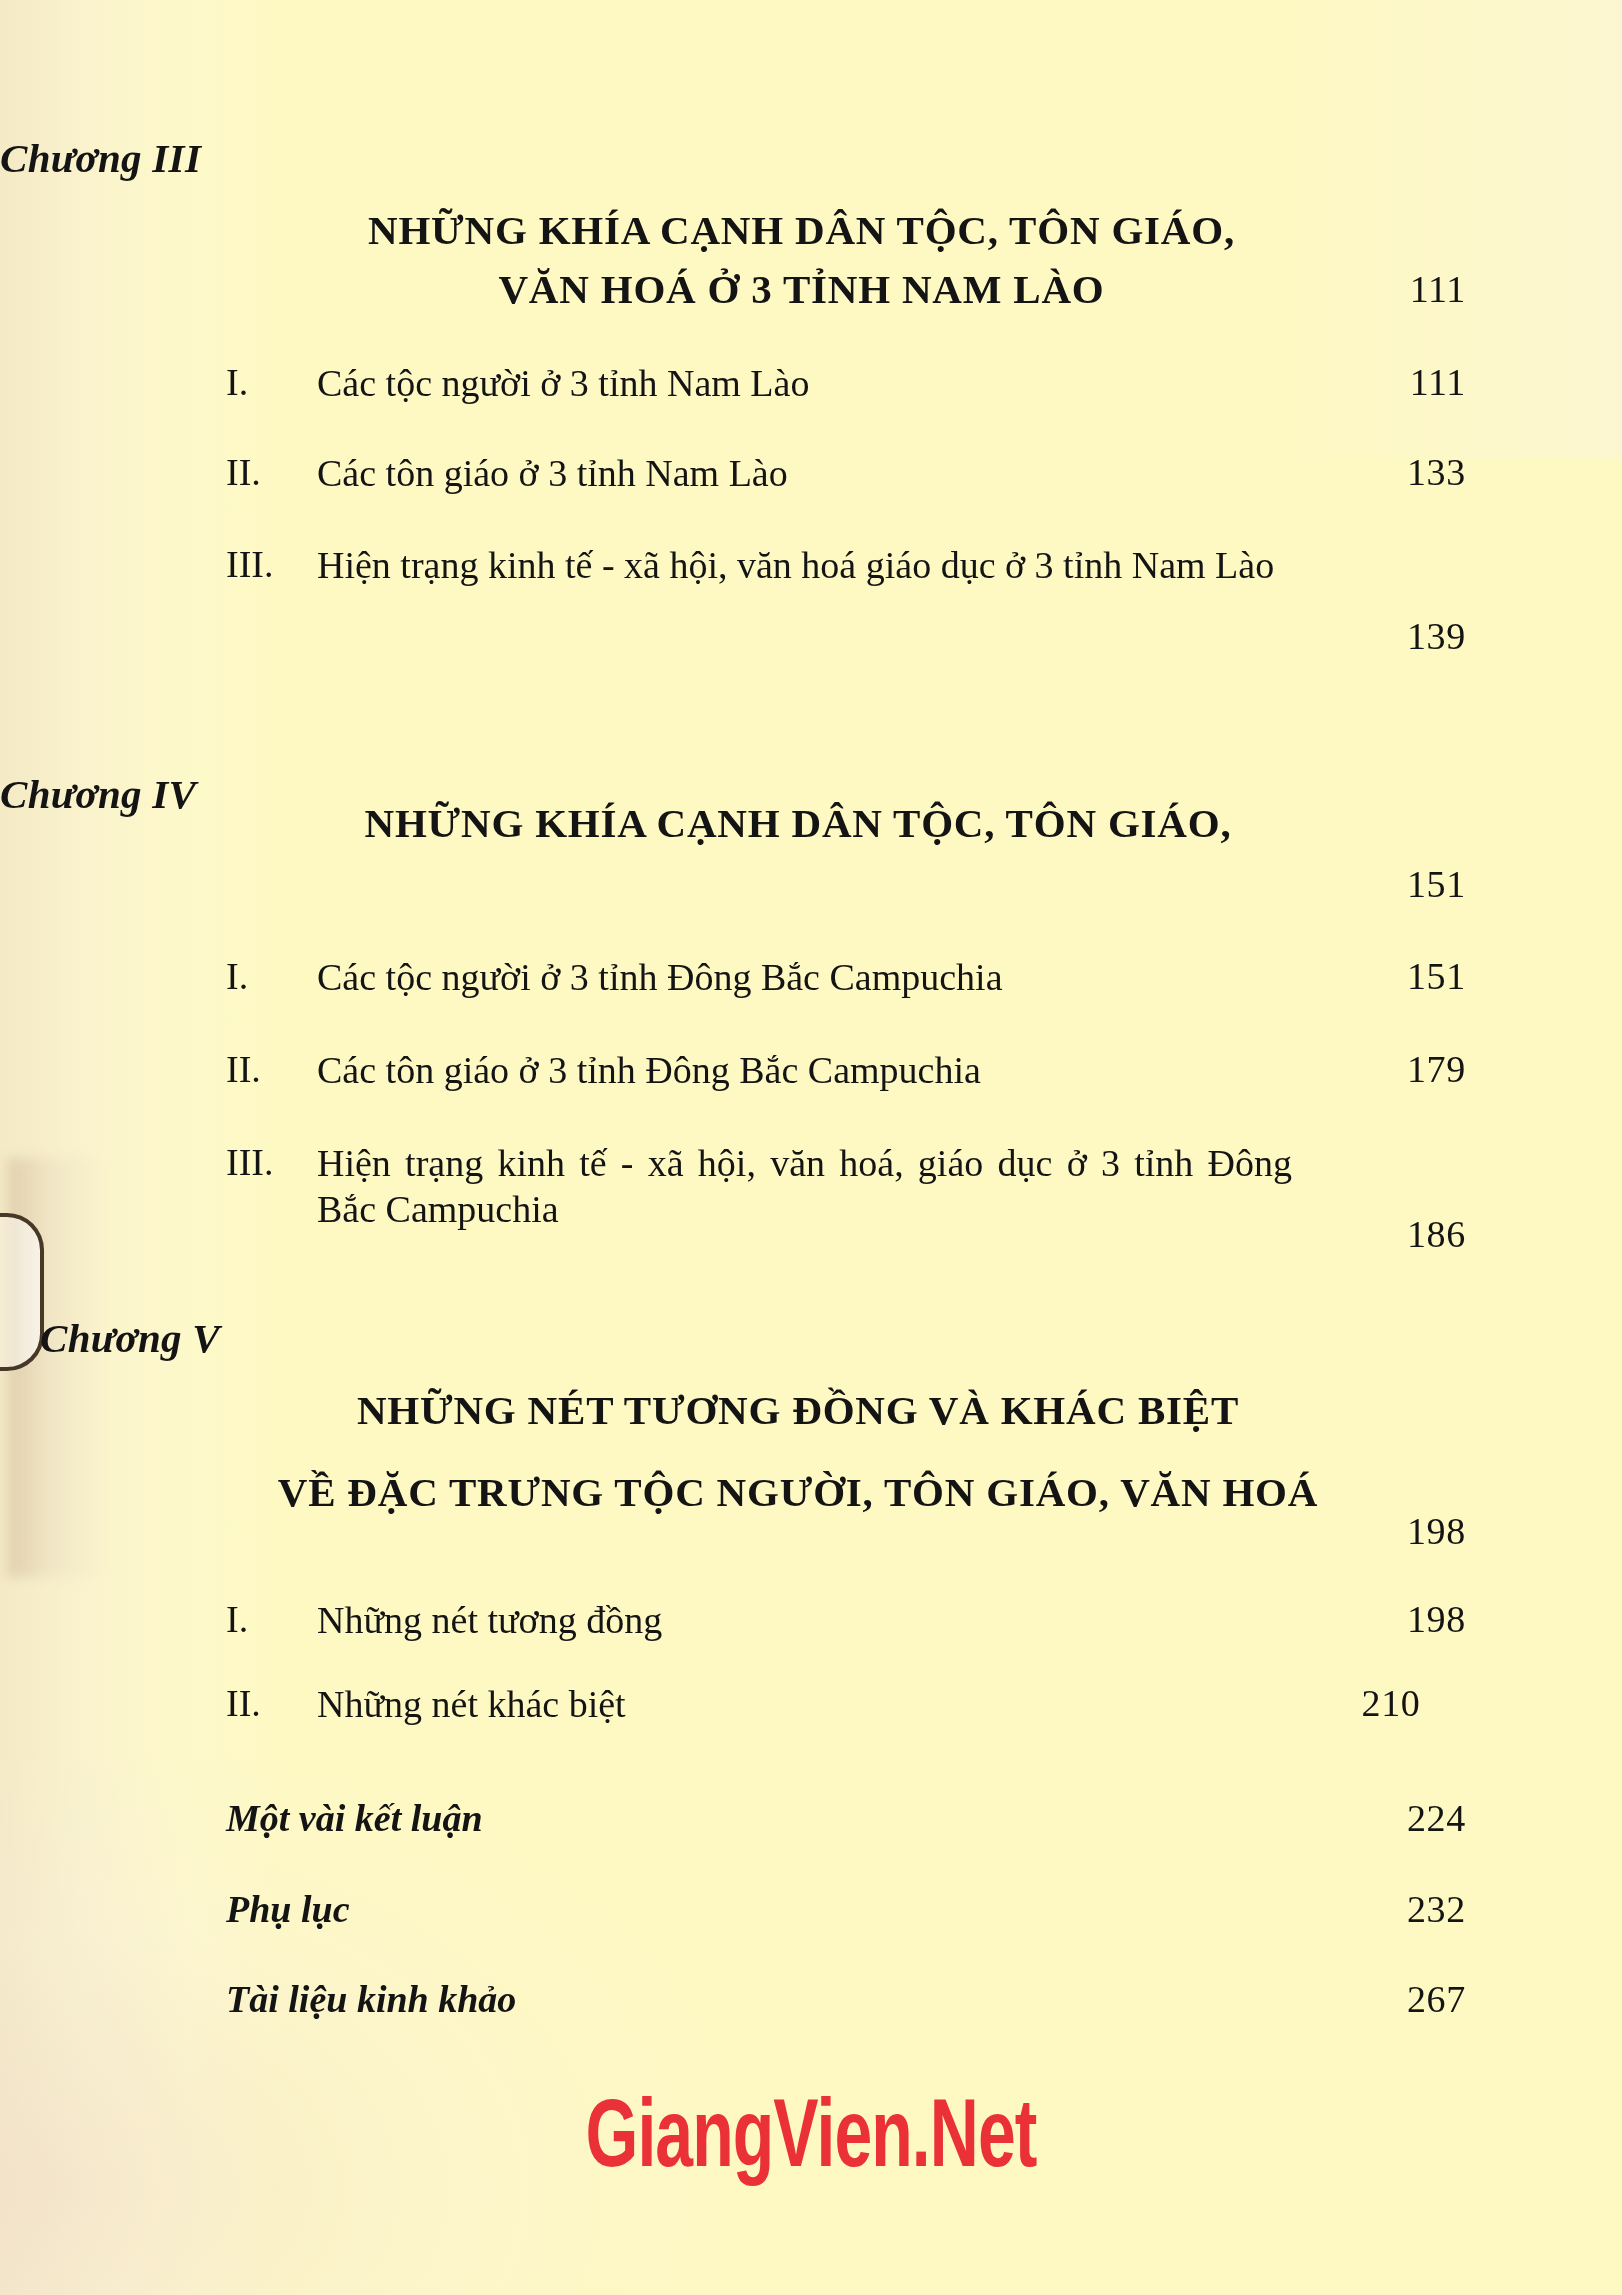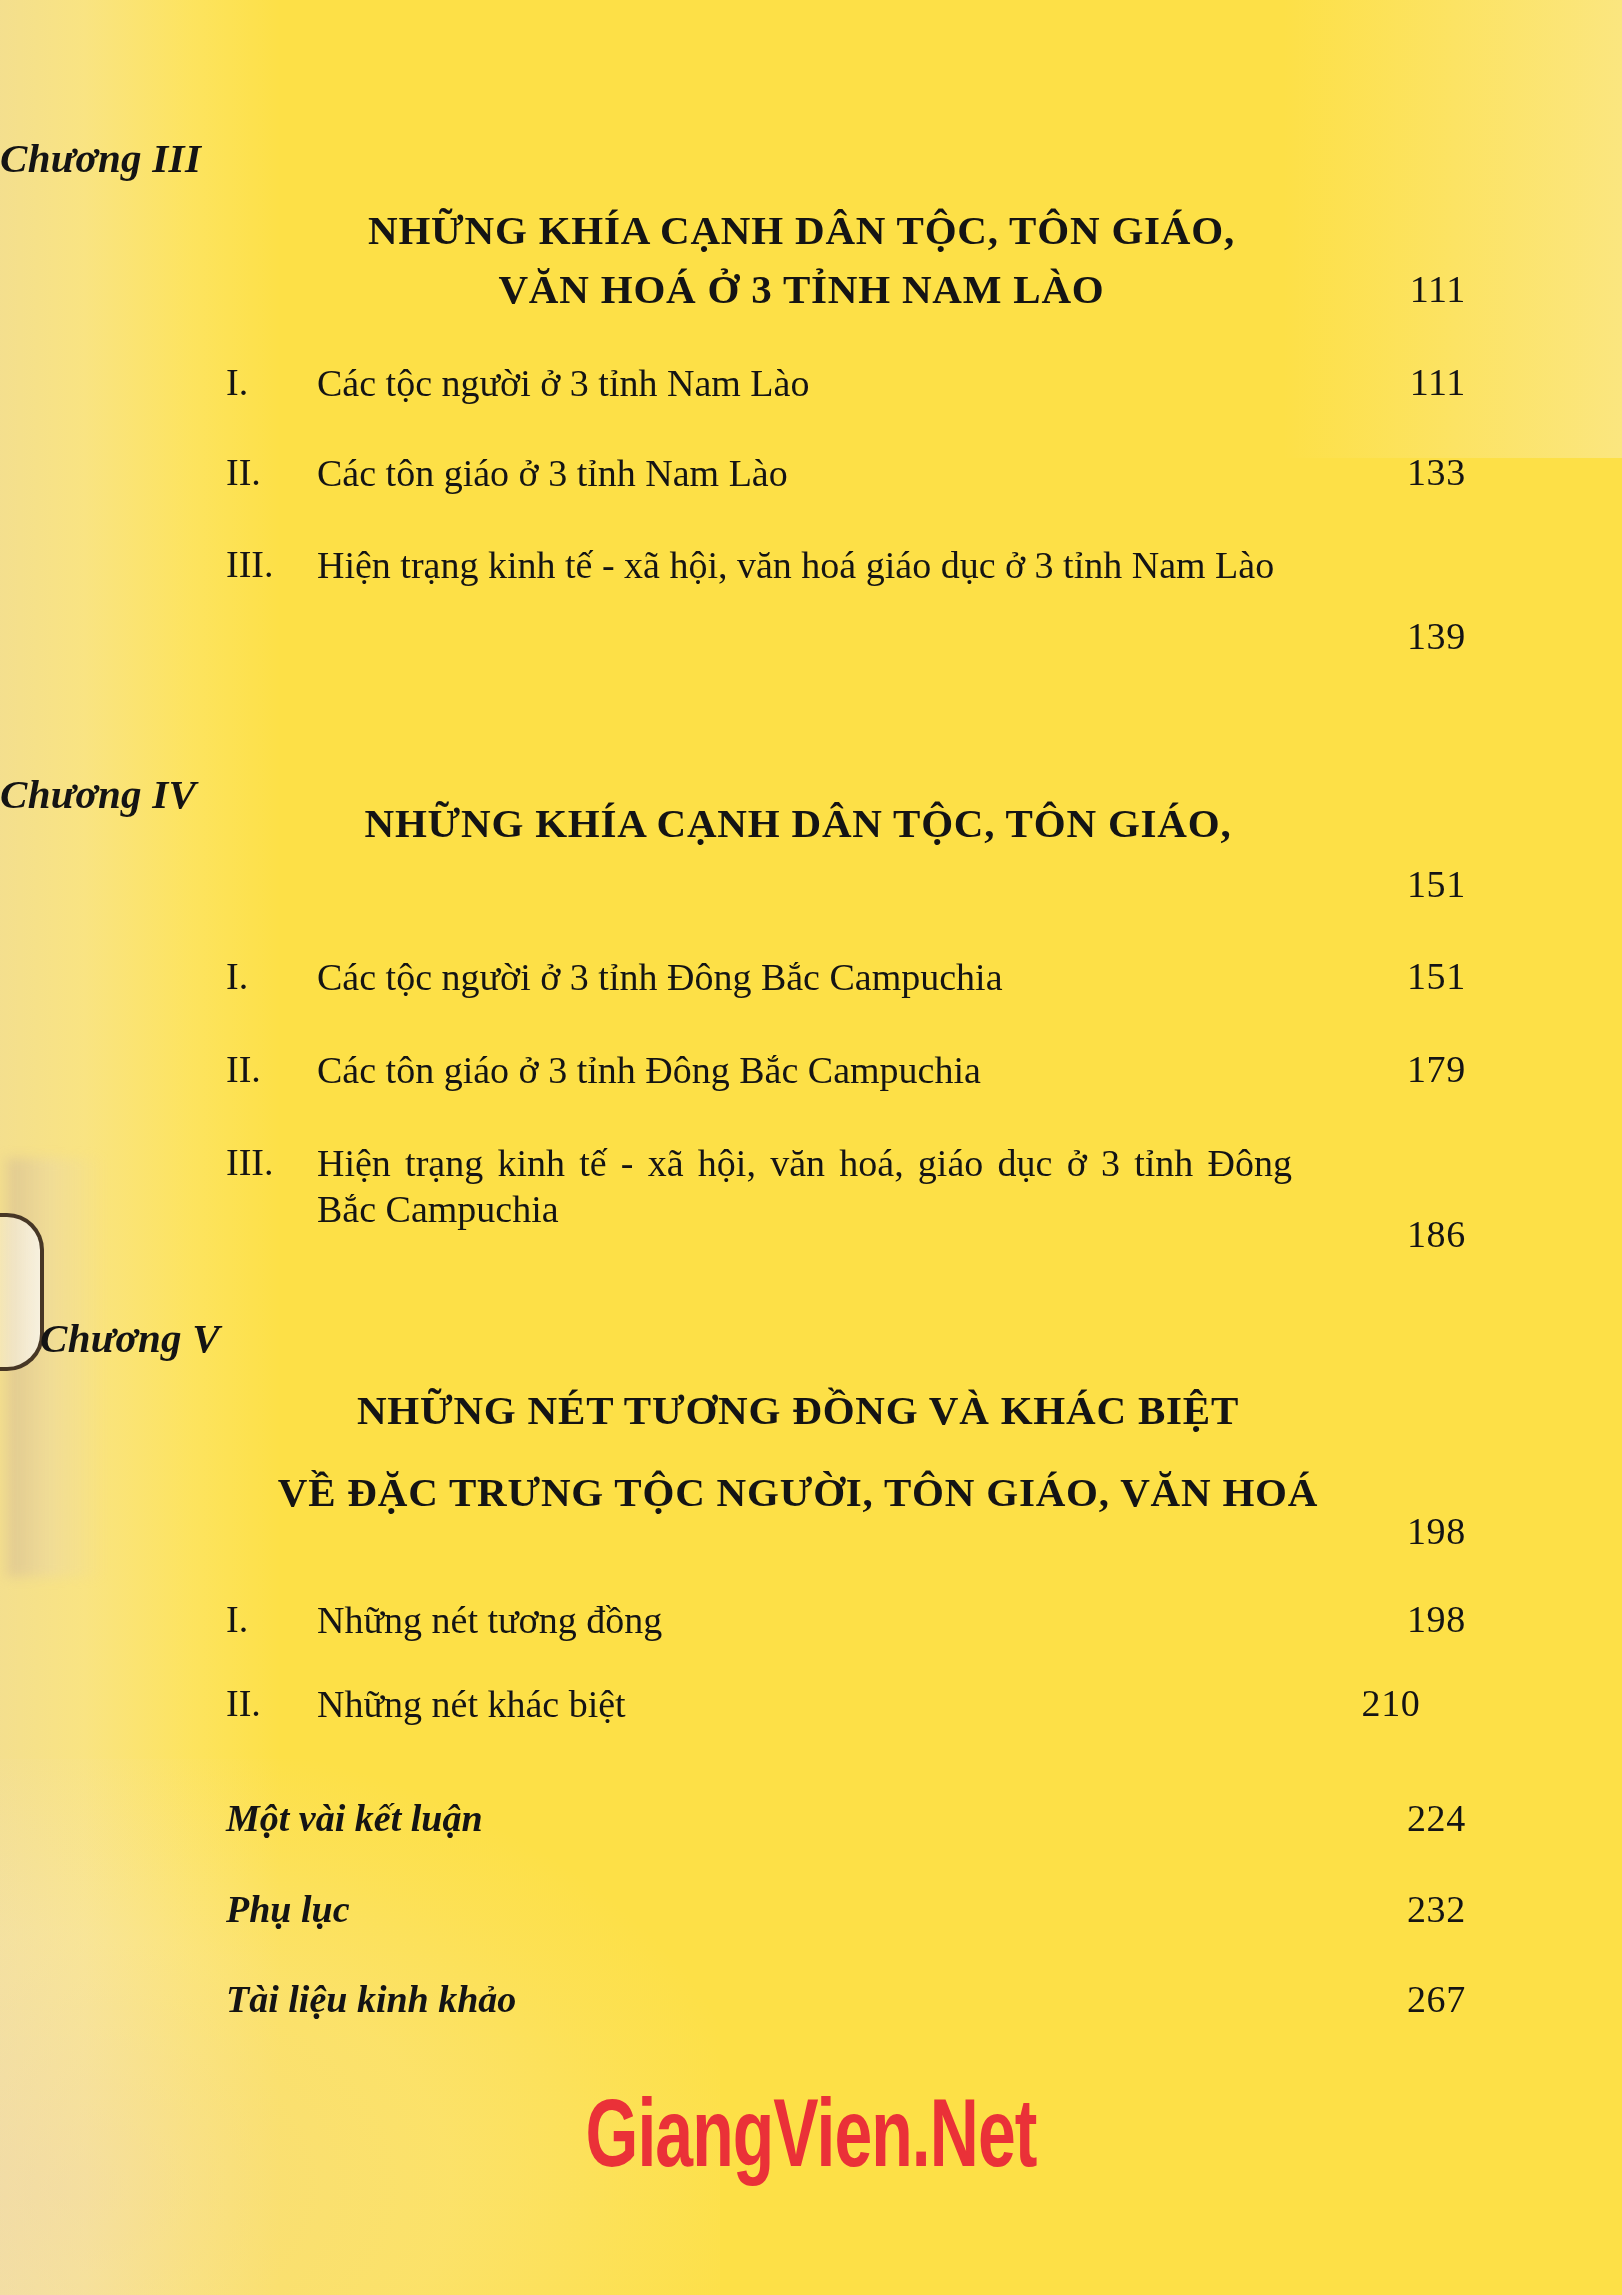--- a/index.html
+++ b/index.html
@@ -175,21 +175,21 @@
     font-size: 97px;
     letter-spacing: -1.3px;
     transform: scaleX(0.70);
     transform-origin: center center;
     white-space: nowrap;
   }
 </style>
 </head>
 <body>
 
-<div class="page" style="background: #fde047; color: rgb(20, 20, 20);">
+<div class="page" style="background: #fef9c3; color: rgb(20, 20, 20);">
 
   <div class="tint-left"></div>
   <div class="tint-bottom"></div>
   <div class="tint-top-right"></div>
   <div class="curl-shadow"></div>
   <div class="curl"></div>
 
   <div class="content">
 
     <div class="row chap-label" style="top:134px;">Chương III</div>

